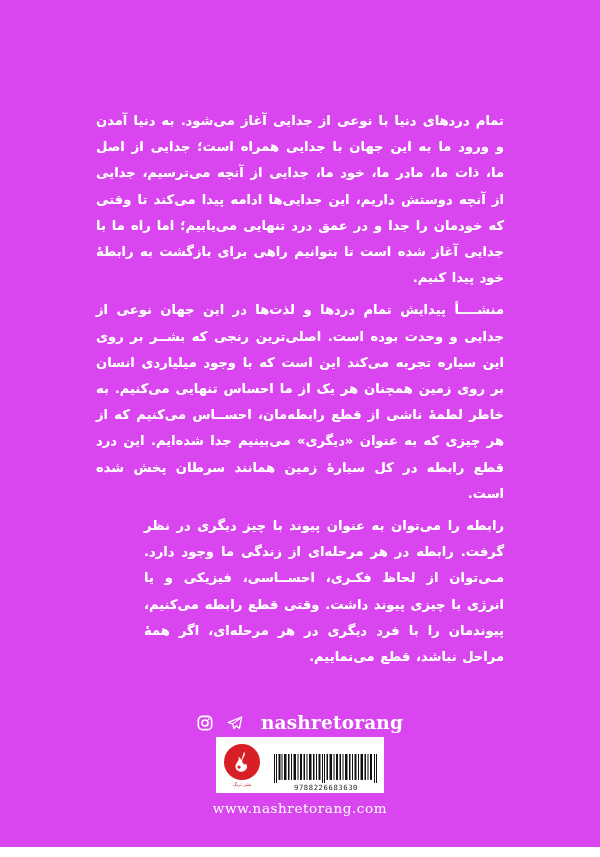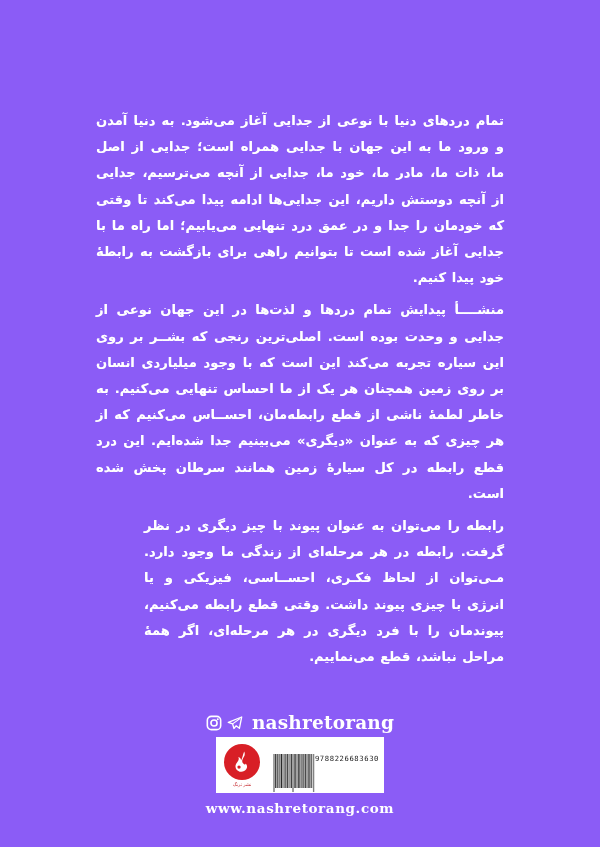--- a/index.html
+++ b/index.html
@@ -12,21 +12,21 @@
     height: 857px;
     overflow: hidden;
     background: #ffffff;
     font-family: "DejaVu Sans", sans-serif;
   }
 
   .cover {
     position: relative;
     width: 600px;
     height: 852px;
-    background: #8b5cf6;
+    background: #d946ef;
     box-sizing: border-box;
     overflow: hidden;
   }
 
   .bottom-white-strip {
     position: absolute;
     left: 0;
     bottom: 0;
     width: 600px;
     height: 5px;
@@ -69,21 +69,21 @@
     top: 712px;
     display: flex;
     flex-direction: column;
     align-items: center;
     direction: ltr;
   }
 
   .social-row {
     display: flex;
     align-items: center;
-    gap: 5px;
+    gap: 14px;
     height: 22px;
     margin-bottom: 3px;
   }
 
   .icon-ig, .icon-tg {
     display: inline-flex;
     width: 16px;
     height: 16px;
     align-items: center;
     justify-content: center;
@@ -134,21 +134,21 @@
     margin-top: 2px;
     direction: rtl;
     white-space: nowrap;
     letter-spacing: 0.2px;
   }
 
   .barcode-box {
     background: #ffffff;
     padding: 17px 5px 1px 5px;
     display: flex;
-    flex-direction: row;
+    flex-direction: column;
     justify-content: space-between;
     box-sizing: border-box;
     width: 116px;
   }
 
   .barcode-bars {
     height: 38px;
     width: 106px;
     display: block;
   }
@@ -160,21 +160,21 @@
     text-align: center;
     letter-spacing: 0.6px;
     line-height: 9px;
     white-space: nowrap;
   }
 
   .website {
     color: #ffffff;
     font-family: "DejaVu Serif", serif;
     font-size: 13.5px;
-    font-weight: bold;
+    font-weight: normal;
     letter-spacing: 0.6px;
     margin-top: 7px;
   }
 </style>
 </head>
 <body>
 
 <div class="cover">
 
   <div class="blurb">

